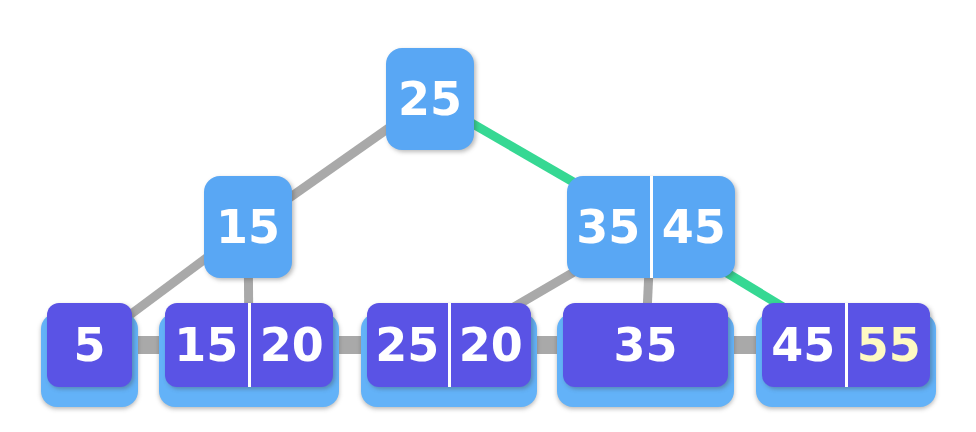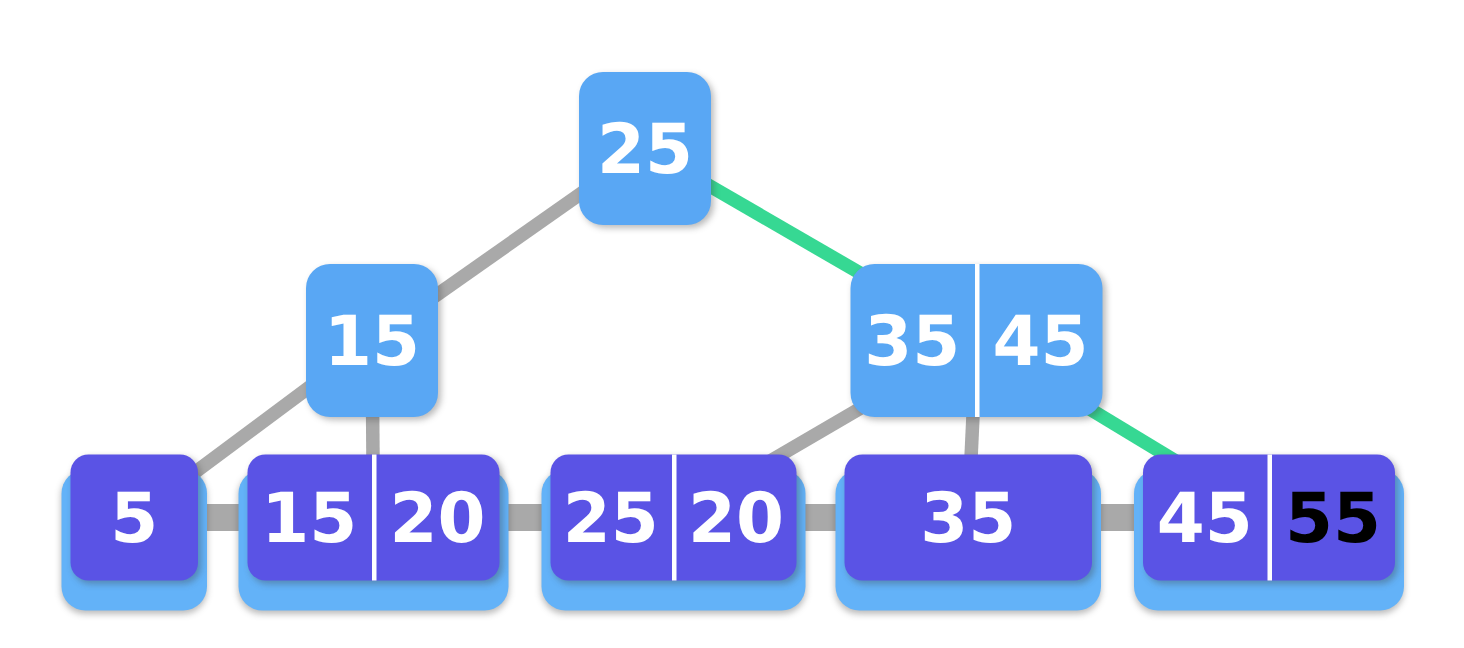--- a/index.html
+++ b/index.html
@@ -116,17 +116,17 @@
       <div class="node leaf" style="left: 563px; top: 303px; width: 165px; height: 84px;">
         <div class="base" style="background: rgb(99, 178, 248);"></div>
         <div class="body" style="background: rgb(90, 83, 229);">
           <div class="cell" style="color: rgb(255, 255, 255); border-color: rgb(255, 255, 255);">35</div>
         </div>
       </div>
       <div class="node leaf" style="left: 762px; top: 303px; width: 168px; height: 84px;">
         <div class="base" style="background: rgb(99, 178, 248);"></div>
         <div class="body" style="background: rgb(90, 83, 229);">
           <div class="cell" style="color: rgb(255, 255, 255); border-color: rgb(255, 255, 255);">45</div>
-          <div class="cell" style="color: #000000; border-color: rgb(255, 255, 255);">55</div>
+          <div class="cell" style="color: #fef9c3; border-color: rgb(255, 255, 255);">55</div>
         </div>
       </div>
     </div>
 </div>
 
 </body></html>

